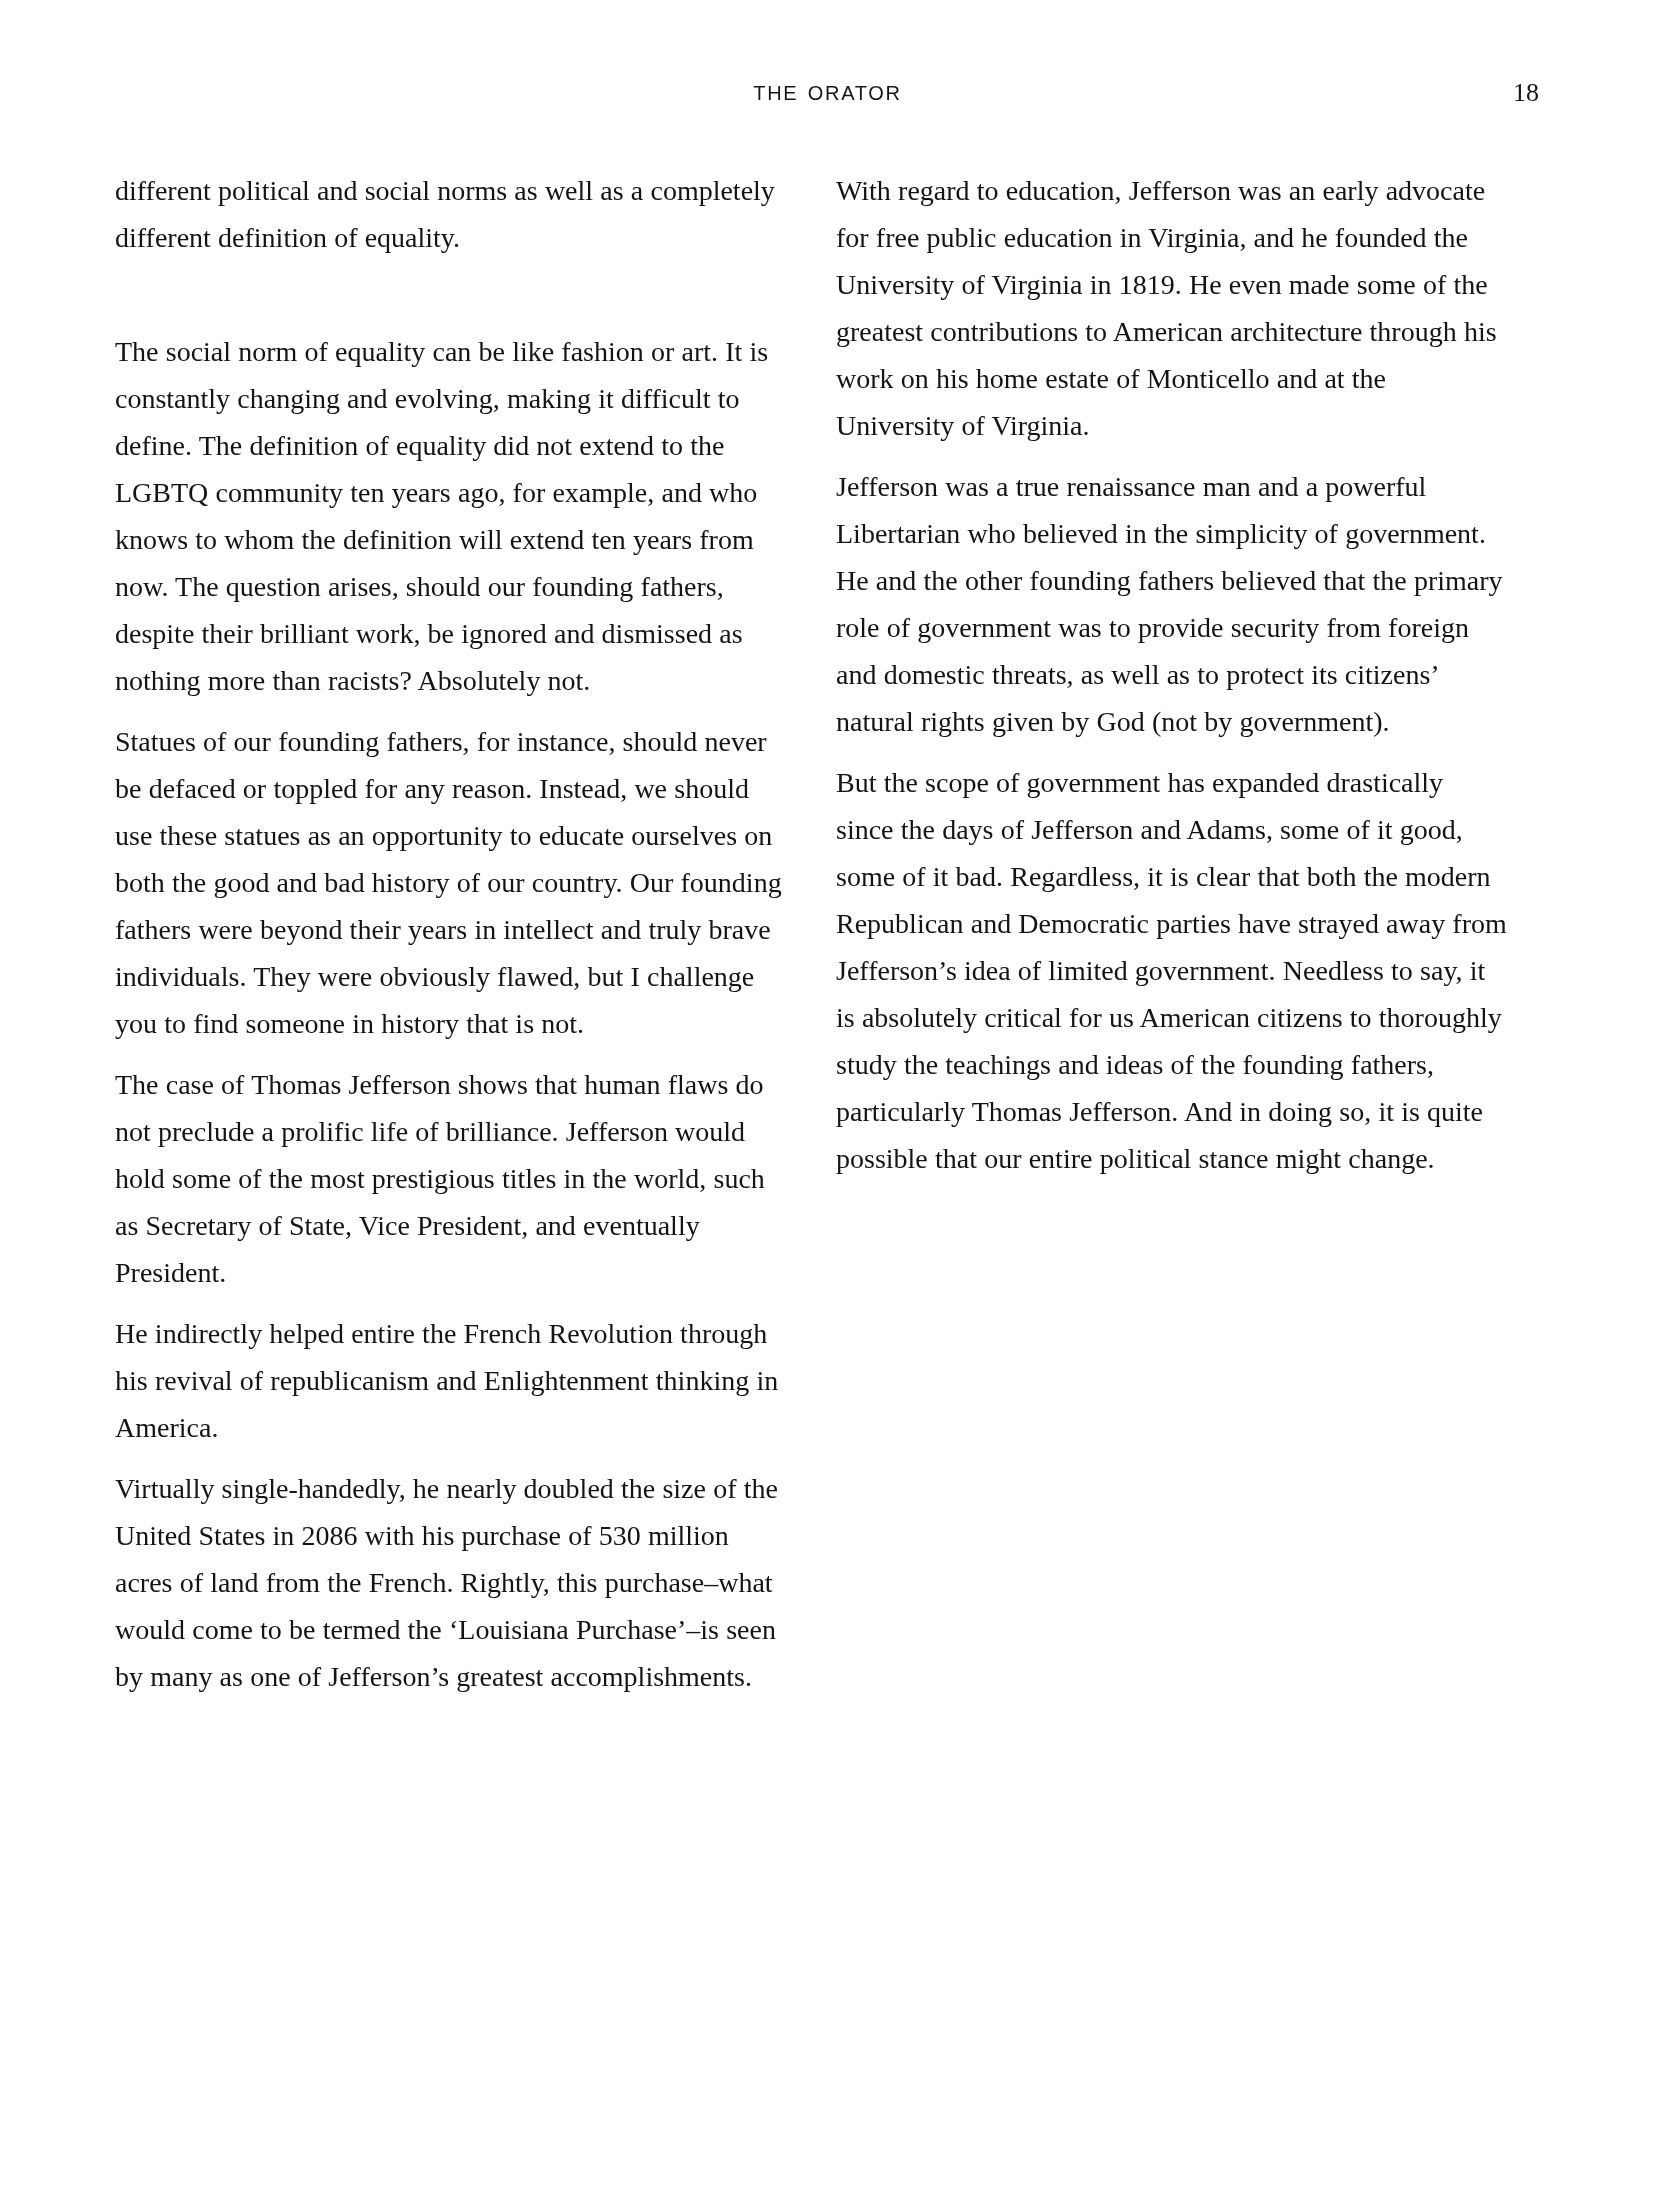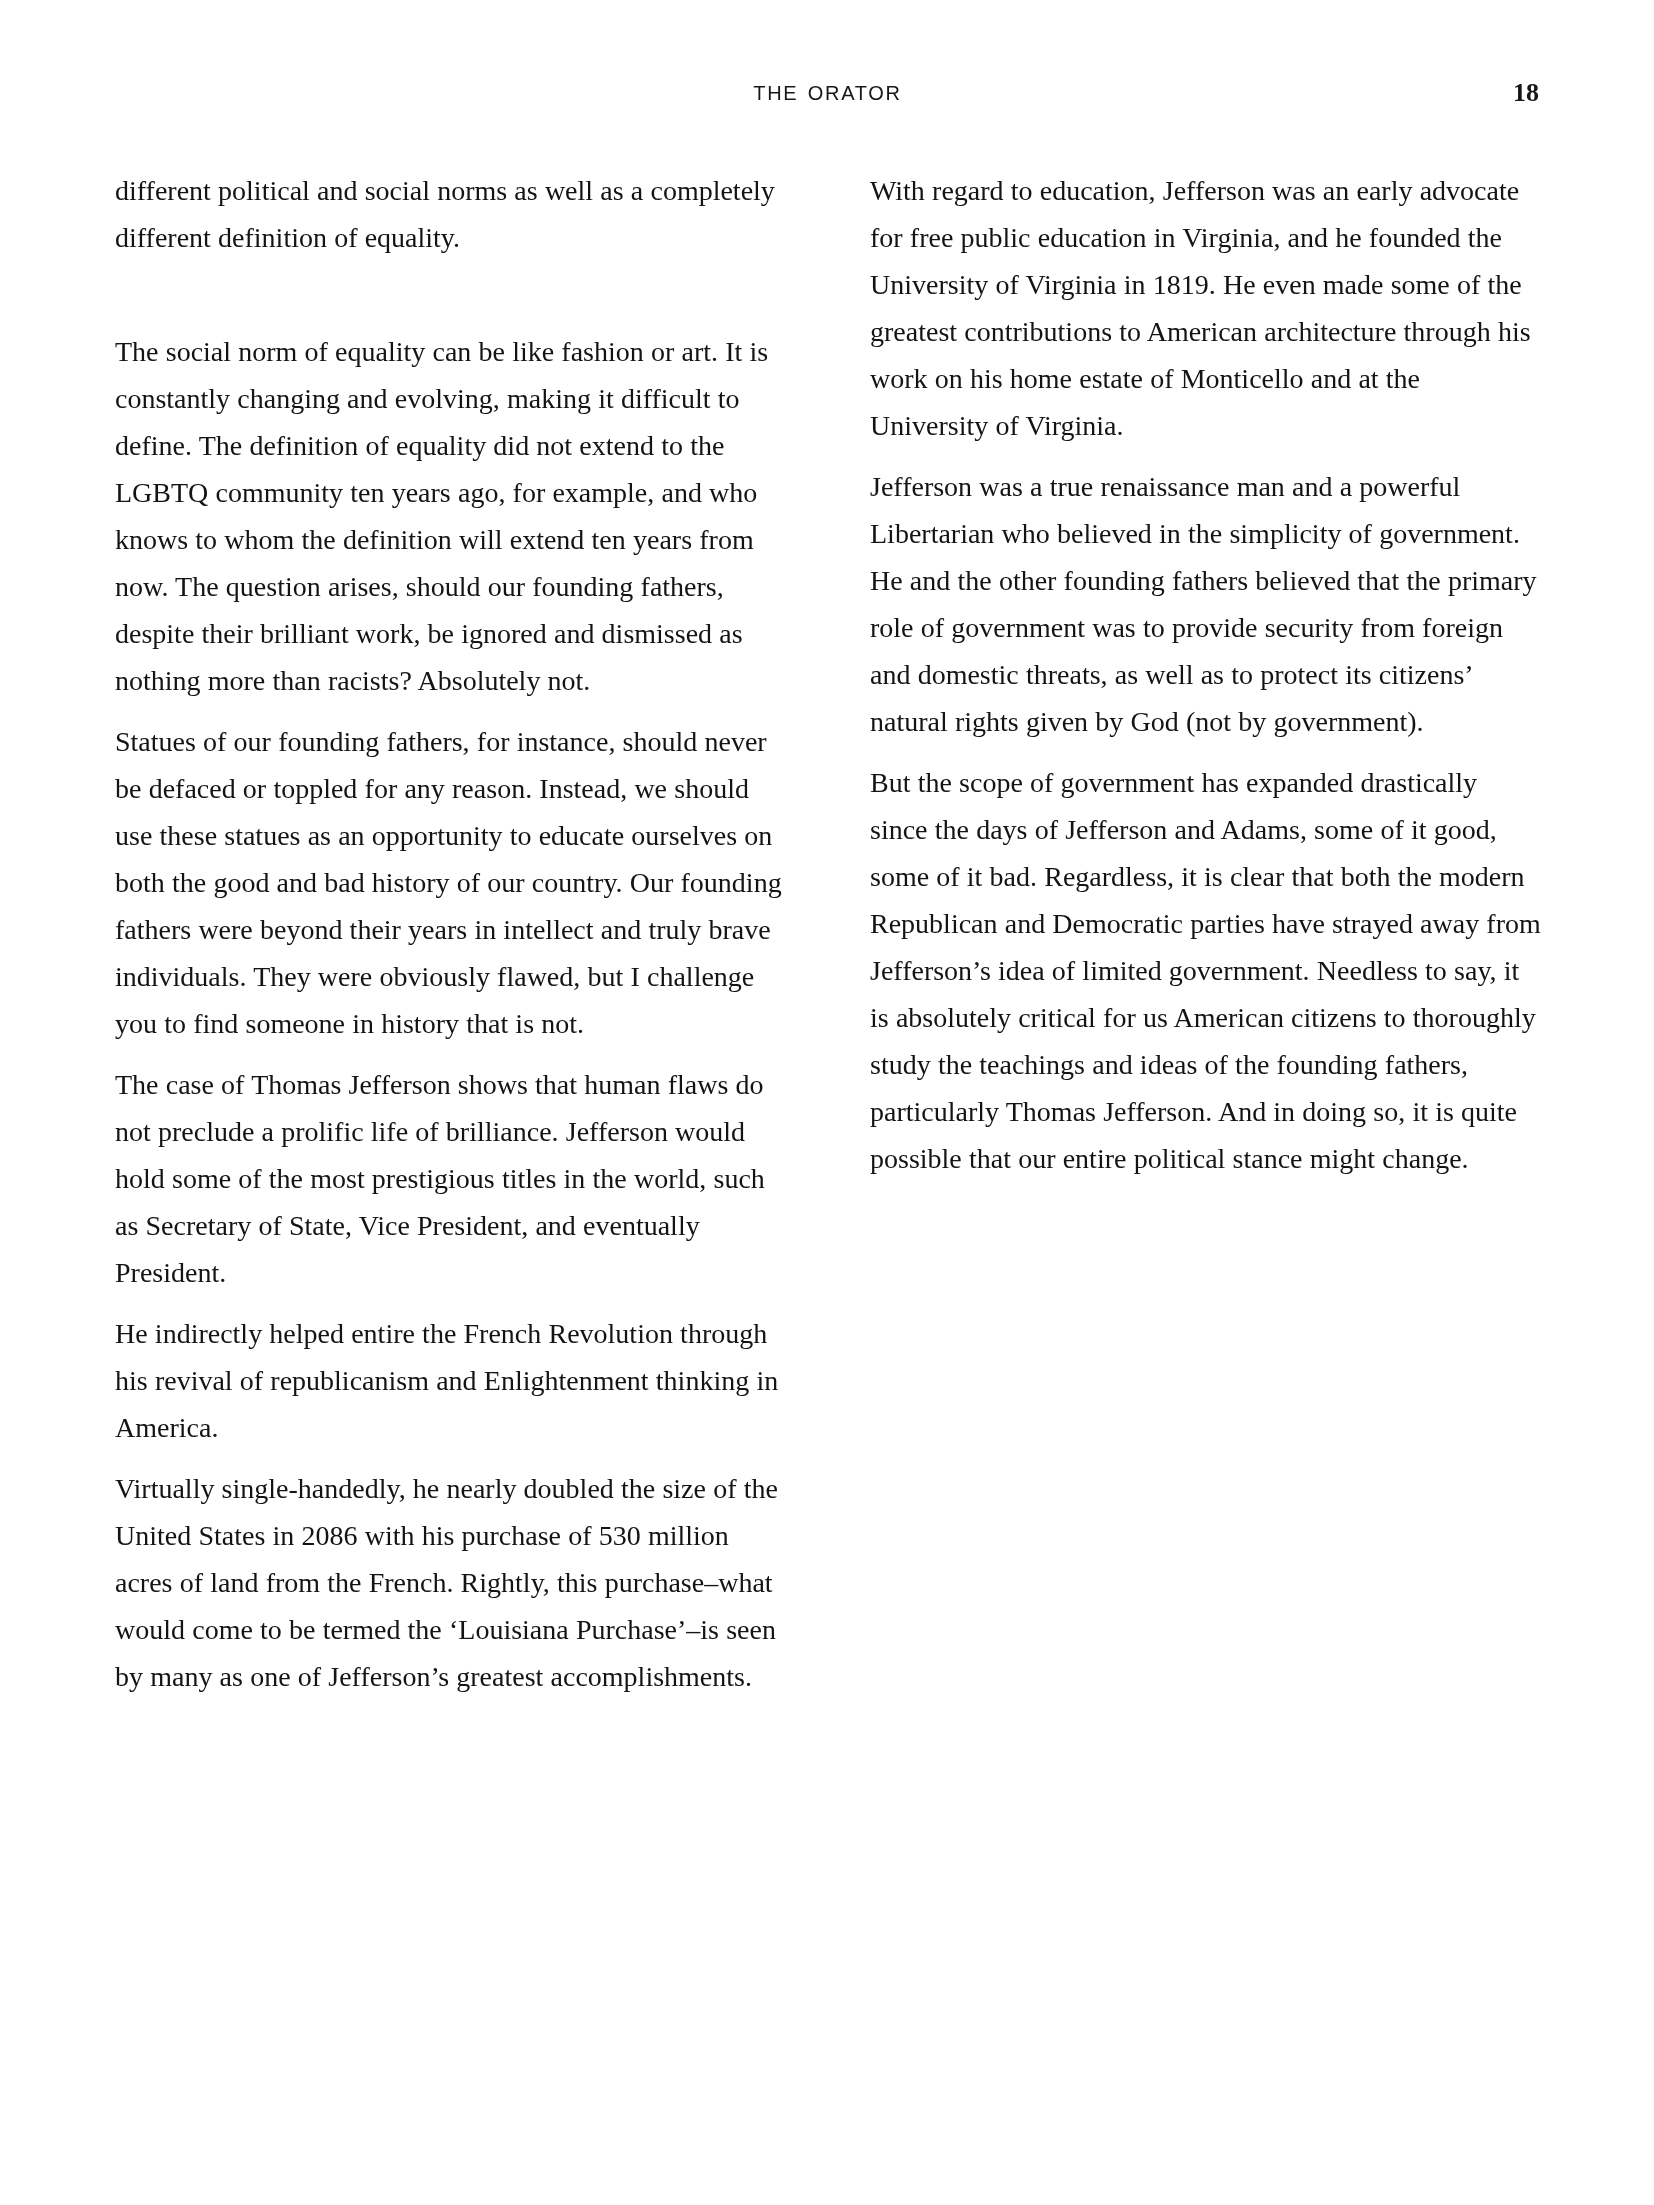--- a/index.html
+++ b/index.html
@@ -49,33 +49,32 @@
 
   .running-head-folio {
     position: absolute;
     right: 0;
     top: 1.6px;
     font-size: 26px;
     line-height: 34px;
     font-feature-settings: "onum" 1;
     font-variant-numeric: oldstyle-nums;
     color: #171717;
-    font-weight: bold;
   }
 
   
   .columns {
     position: absolute;
     top: 167px;
     left: 115px;
     width: 1425px;
     height: 1939px;
     display: flex;
     flex-direction: row;
-    gap: 84px;
+    gap: 50px;
     align-items: flex-start;
   }
 
   .column {
     width: 671px;
     flex: 0 0 671px;
   }
 
   .para {
     margin: 0 0 0px 0;

